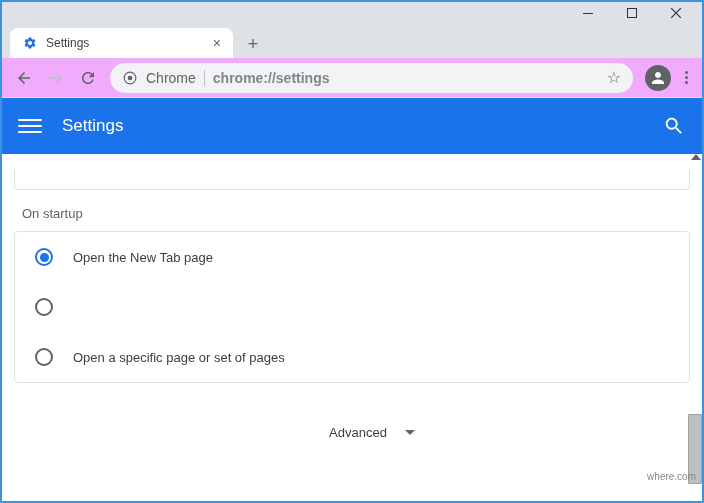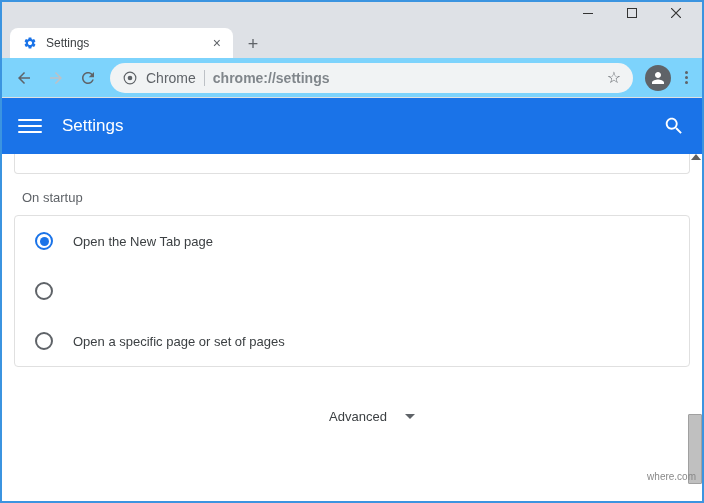--- a/index.html
+++ b/index.html
@@ -8,40 +8,40 @@
     .window-controls { display: flex; justify-content: flex-end; align-items: center; height: 22px; padding-right: 4px; background: #dee1e6; }
     .win-btn { width: 44px; height: 100%; display: flex; align-items: center; justify-content: center; color: #333; font-size: 12px; }
     
     .tab-strip { display: flex; align-items: flex-end; height: 34px; background: #dee1e6; padding-left: 8px; }
     .tab { display: flex; align-items: center; background: #fff; border-radius: 8px 8px 0 0; padding: 0 12px; height: 30px; gap: 8px; width: 223px; }
     .tab-favicon { width: 16px; height: 16px; display: flex; align-items: center; justify-content: center; color: #1a73e8; }
     .tab-title { font-size: 12px; color: #3c4043; flex: 1; }
     .tab-close { font-size: 14px; color: #5f6368; cursor: pointer; }
     .new-tab { width: 28px; height: 28px; display: flex; align-items: center; justify-content: center; margin-left: 6px; color: #5f6368; font-size: 18px; }
     
-    .toolbar { display: flex; align-items: center; height: 40px; background: #7dd3fc; padding: 0 8px; gap: 4px; border-bottom: 1px solid #e0e0e0; }
+    .toolbar { display: flex; align-items: center; height: 40px; background: #f0abfc; padding: 0 8px; gap: 4px; border-bottom: 1px solid #e0e0e0; }
     .nav-btn { width: 28px; height: 28px; display: flex; align-items: center; justify-content: center; color: #5f6368; border-radius: 14px; }
     .nav-btn.disabled { color: #bdc1c6; }
     .omnibox { flex: 1; display: flex; align-items: center; background: #f1f3f4; border-radius: 16px; height: 30px; padding: 0 12px; gap: 8px; margin: 0 4px; }
     .omnibox-icon { color: #5f6368; width: 16px; height: 16px; display: flex; align-items: center; justify-content: center; }
     .url-label { color: #5f6368; font-size: 14px; border-right: 1px solid #bdc1c6; padding-right: 8px; }
     .url-path { color: #80868b; font-size: 14px; flex: 1; font-weight: bold; }
     .omnibox-star { color: #5f6368; font-size: 16px; }
     .toolbar-end { display: flex; align-items: center; gap: 8px; margin-left: 4px; }
     .avatar { width: 26px; height: 26px; border-radius: 50%; background: #5f6368; display: flex; align-items: center; justify-content: center; }
     .menu-dots { display: flex; flex-direction: column; gap: 2px; padding: 0 6px; }
     .menu-dots span { width: 3px; height: 3px; background: #5f6368; border-radius: 50%; }
     
     .app-header { display: flex; align-items: center; background: #1a73e8; height: 56px; padding: 0 16px; color: #fff; }
     .hamburger { width: 24px; height: 24px; display: flex; flex-direction: column; justify-content: center; gap: 4px; margin-right: 20px; }
     .hamburger span { height: 2px; background: #fff; border-radius: 1px; }
     .app-title { font-size: 17px; font-weight: 500; flex: 1; }
     .search-icon { width: 24px; height: 24px; display: flex; align-items: center; justify-content: center; }
     
-    .content { background: #fff; padding: 0 4px; height: 330px; overflow-y: auto; position: relative; }
+    .content { background: #fff; padding: 16px 4px; height: 330px; overflow-y: auto; position: relative; }
     .card-peek { margin: 0 8px; border: 1px solid #e0e0e0; border-radius: 0 0 4px 4px; height: 20px; border-top: none; }
     .section-label { font-size: 13px; color: #5f6368; margin: 16px 16px 10px; }
     .card { margin: 8px 8px 24px; border: 1px solid #e0e0e0; border-radius: 4px; }
     .radio-row { display: flex; align-items: center; padding: 16px 20px; gap: 20px; }
     .radio { width: 18px; height: 18px; border: 2px solid #5f6368; border-radius: 50%; display: flex; align-items: center; justify-content: center; }
     .radio.selected { border-color: #1a73e8; }
     .radio.selected .radio-dot { width: 9px; height: 9px; background: #1a73e8; border-radius: 50%; }
     .radio-label { font-size: 13px; color: #3c4043; }
     
     .advanced { display: flex; align-items: center; justify-content: center; gap: 18px; padding: 18px 0 22px; }

